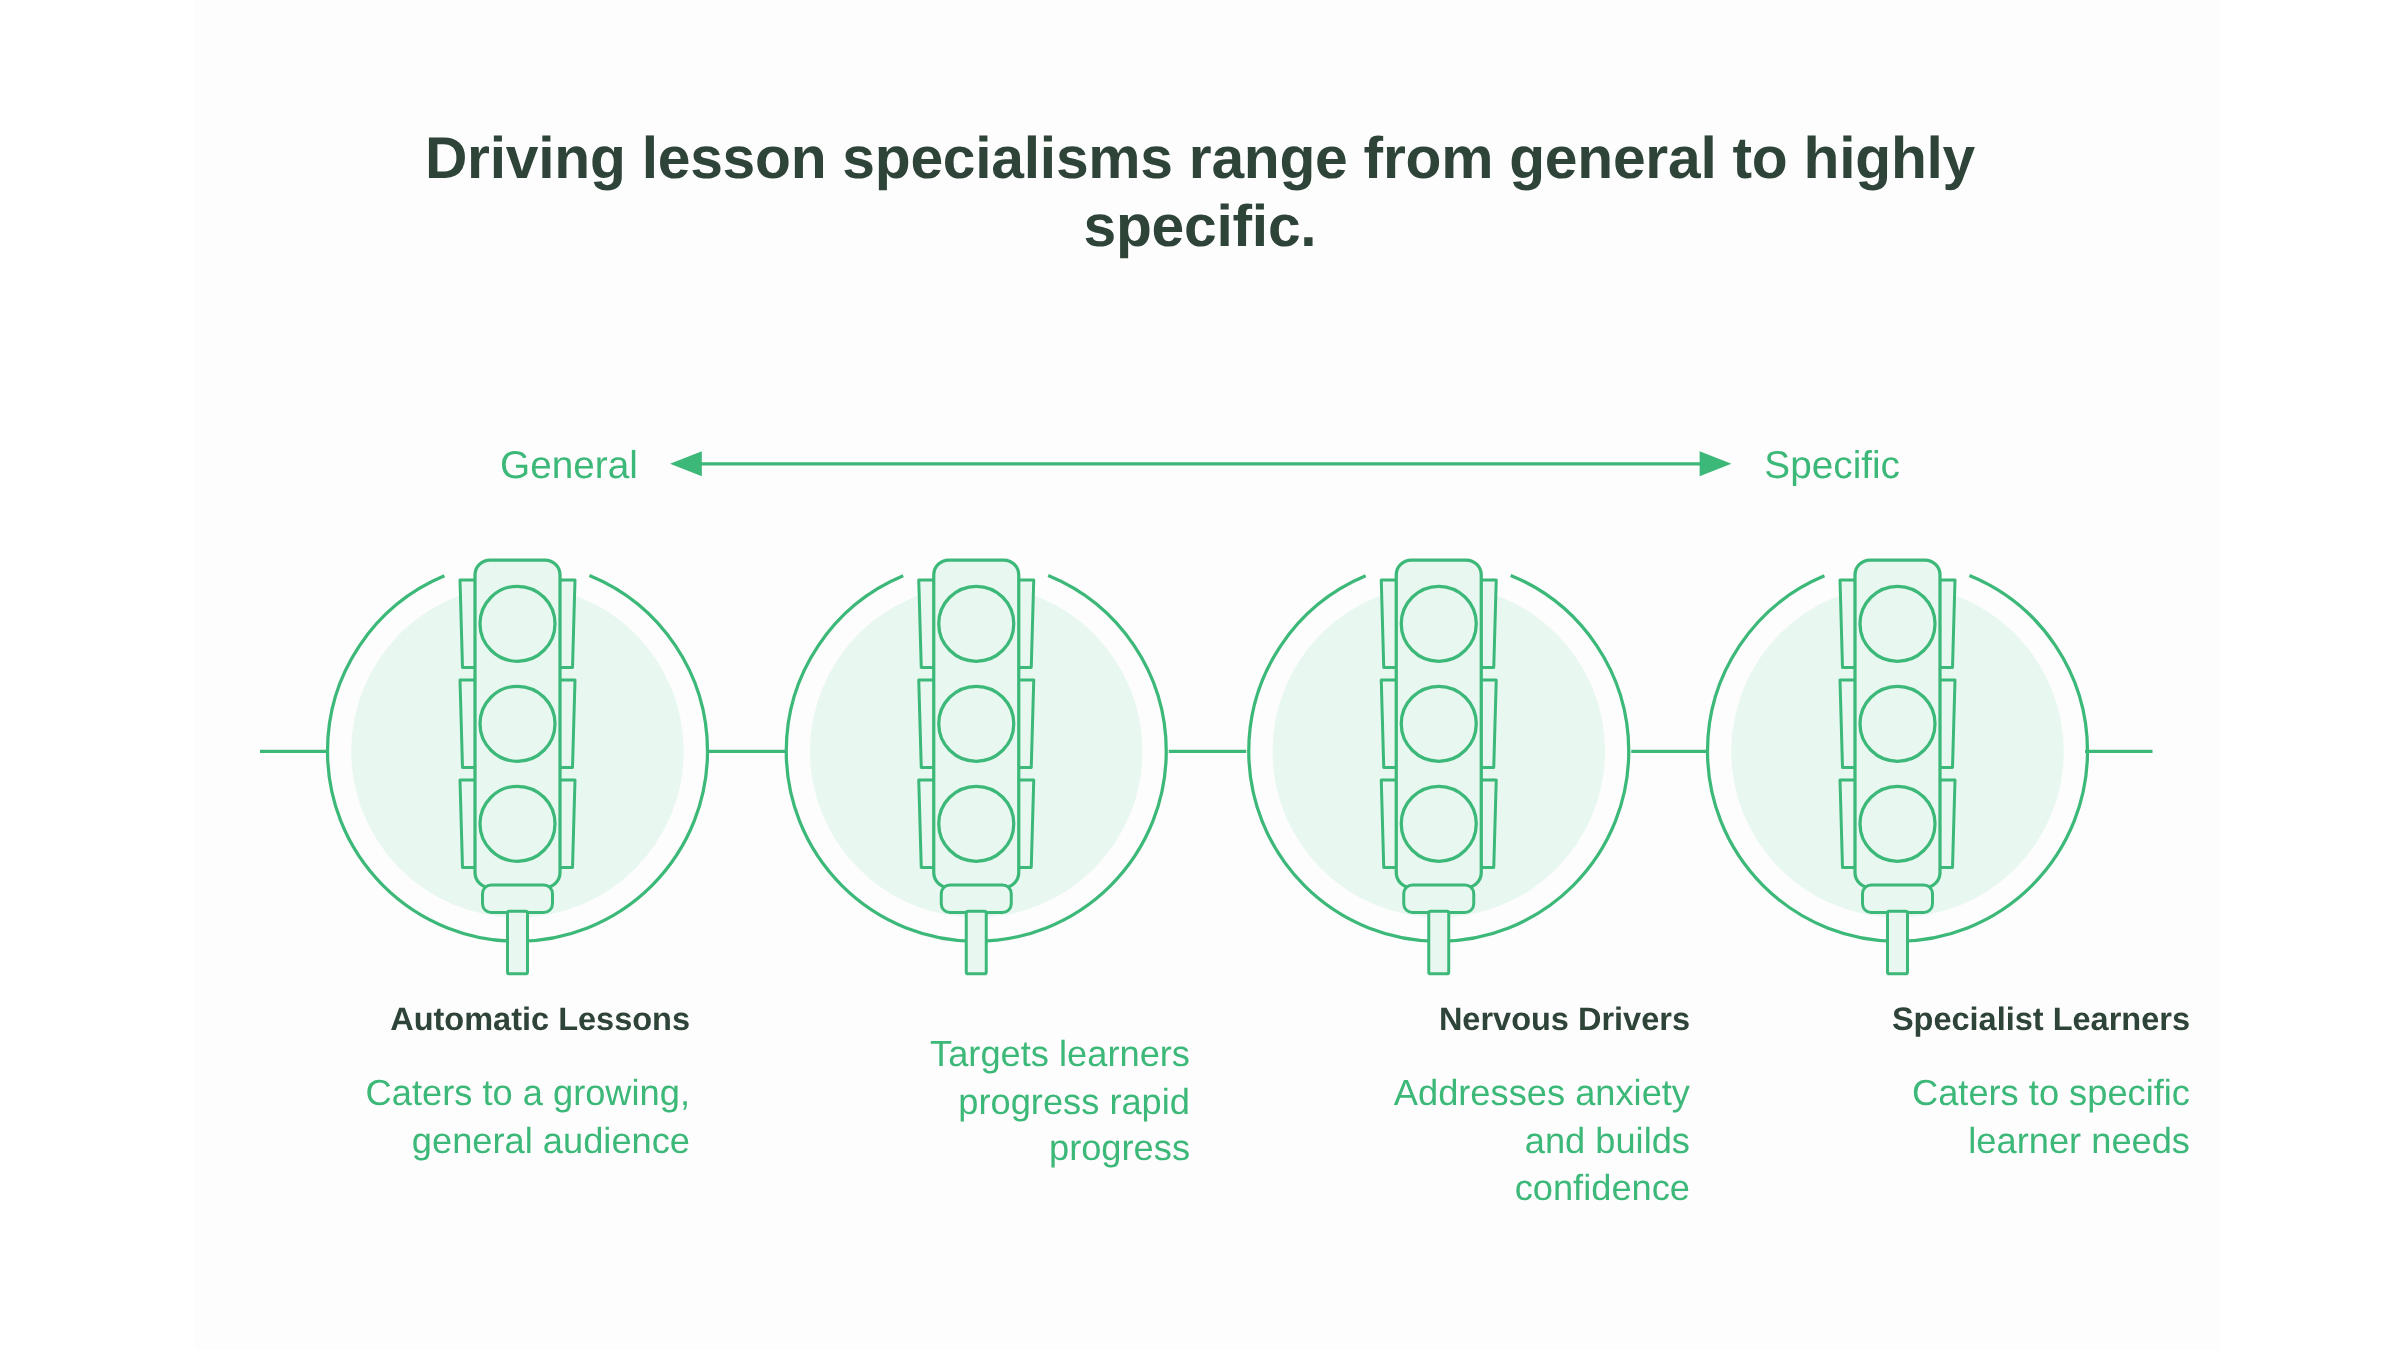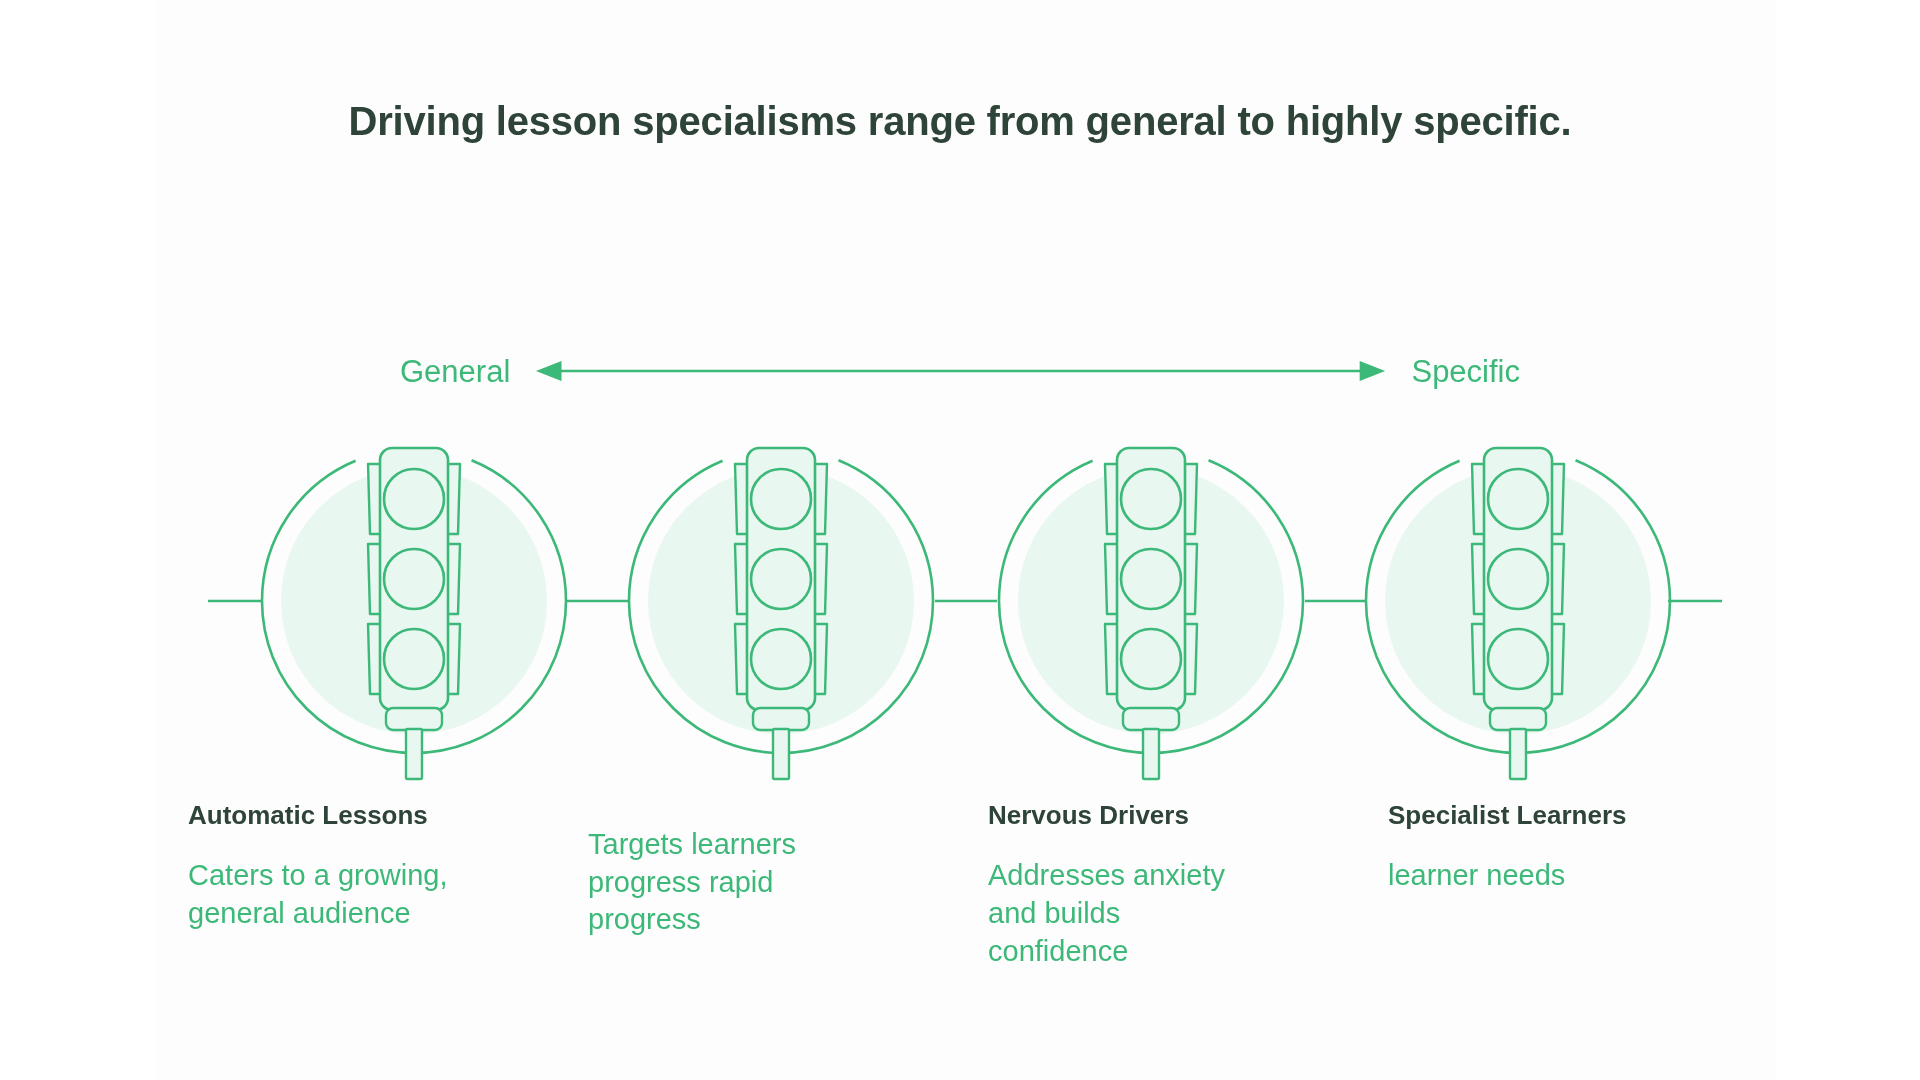--- a/index.html
+++ b/index.html
@@ -32,21 +32,21 @@
 
   
   .title-block {
     position:absolute;
     left:260px;
     top:98px;
     width:1400px;
     text-align:center;
   }
   .title-block h1 {
-    font-size:40px;
+    font-size:47px;
     line-height:1.18;
     font-weight:bold;
     color:#2f4439;
     letter-spacing:-0.2px;
   }
 
   
   .axis-row {
     position:absolute;
     left:400px;
@@ -85,21 +85,21 @@
   .captions-row {
     position:absolute;
     left:170px;
     top:800px;
     width:1600px;
     height:200px;
     display:flex;
   }
   .caption-col {
     flex:1 1 0;
-    text-align:left;
+    text-align:right;
     padding:0 18px;
   }
   .caption-title {
     font-size:26px;
     font-weight:bold;
     color:#2f4439;
     line-height:1.2;
     white-space:nowrap;
   }
   .caption-desc {
@@ -226,19 +226,20 @@
       <div class="caption-desc">
         <span>Addresses anxiety</span>
         <span>and builds</span>
         <span>confidence</span>
       </div>
     </div>
 
     <div class="caption-col">
       <div class="caption-title">Specialist Learners</div>
       <div class="caption-desc">
+        <span>Caters to specific</span>
         <span>learner needs</span>
       </div>
     </div>
 
   </div>
 
 </div>
 
 </body></html>

